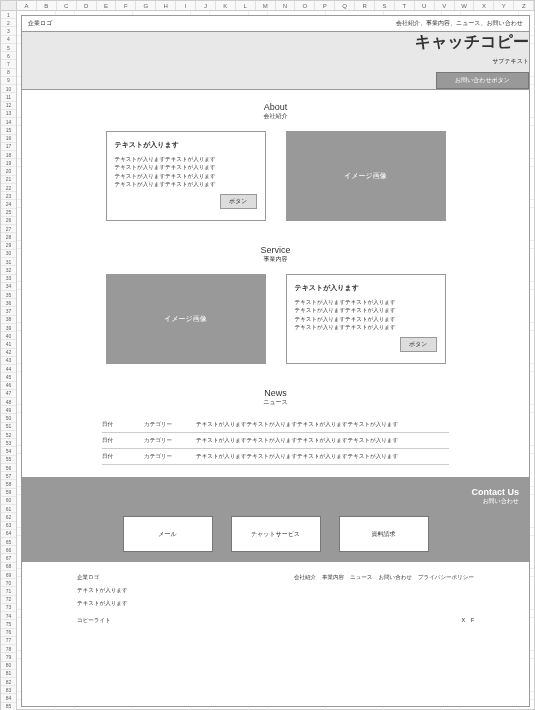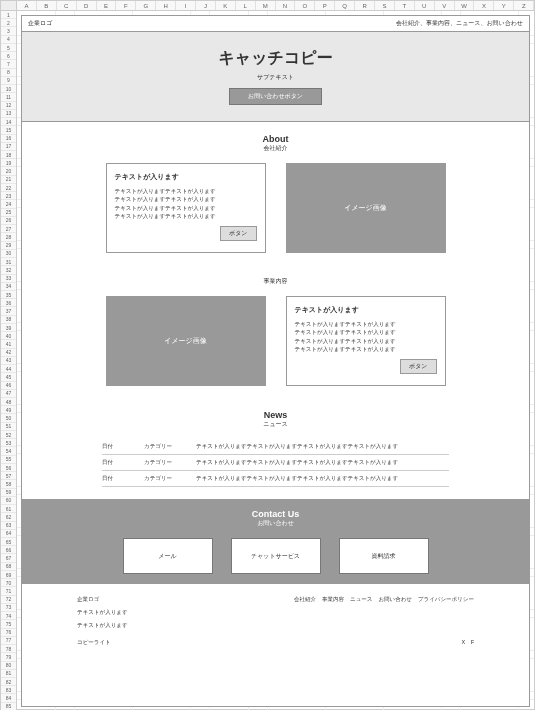--- a/index.html
+++ b/index.html
@@ -7,39 +7,39 @@
 .sheet{position:relative;width:535px;height:710px;border:1px solid #ccc}
 .colhdr{display:flex;height:10px;border-bottom:1px solid #ccc;background:#f8f8f8}
 .colhdr .rowcorner{width:16px;border-right:1px solid #ccc;background:#eee}
 .colhdr .c{flex:1;text-align:center;font-size:6px;color:#666;border-right:1px solid #e0e0e0;line-height:10px}
 .body{display:flex;height:700px}
 .rowhdr{width:16px;background:#f8f8f8;border-right:1px solid #ccc;display:flex;flex-direction:column}
 .rowhdr .r{flex:1;text-align:center;font-size:5px;color:#666;border-bottom:1px solid #e8e8e8;display:flex;align-items:center;justify-content:center}
 .grid{flex:1;position:relative;background:repeating-linear-gradient(to right,transparent,transparent 18.8px,#eee 18.8px,#eee 19.3px),repeating-linear-gradient(to bottom,transparent,transparent 7.8px,#eee 7.8px,#eee 8.2px)}
 .page{position:absolute;left:4px;top:4px;right:4px;bottom:4px;background:#fff;border:1px solid #999}
 .topbar{display:flex;justify-content:space-between;padding:3px 6px;border-bottom:1px solid #999;font-size:6px}
-.hero{background:#e8e8e8;border-bottom:1px solid #999;padding:16px;text-align:center}
+.hero{background:#e8e8e8;border-bottom:1px solid #999;padding:0;text-align:right}
 .hero h1{font-size:16px;font-weight:bold;margin-bottom:4px}
 .hero .sub{font-size:6px;margin-bottom:6px}
 .hero .btn{display:inline-block;background:#999;color:#fff;padding:3px 18px;font-size:6px;border:1px solid #777}
 .sec{padding:12px 50px;text-align:center}
-.sec h2{font-size:9px;font-weight:bold}
+.sec h2{font-size:9px;font-weight:normal}
 .sec .jp{font-size:6px;margin-bottom:10px}
 .row2{display:flex;gap:20px;justify-content:center}
 .txtbox{width:160px;border:1px solid #999;padding:8px;text-align:left}
 .txtbox .ttl{font-size:7px;font-weight:bold;margin-bottom:5px}
 .txtbox .body-t{font-size:5.5px;line-height:1.5;margin-bottom:6px}
 .txtbox .sbtn{float:right;background:#ddd;border:1px solid #999;padding:2px 8px;font-size:6px}
 .imgbox{width:160px;height:90px;background:#999;color:#fff;display:flex;align-items:center;justify-content:center;font-size:7px}
 .newslist{padding:0 30px}
 .newsrow{display:flex;gap:12px;border-bottom:1px solid #ccc;padding:4px 0;font-size:5.5px;text-align:left}
 .newsrow .d{width:30px}
 .newsrow .cat{width:40px}
 .newsrow .tx{flex:1}
-.contact{background:#999;padding:10px;text-align:center;color:#fff}
+.contact{background:#999;padding:10px;text-align:right;color:#fff}
 .contact h2{font-size:9px;color:#fff}
 .contact .jp{font-size:6px;margin-bottom:10px;color:#fff}
 .cboxes{display:flex;gap:18px;justify-content:center}
 .cbox{background:#fff;color:#333;width:90px;height:36px;display:flex;align-items:center;justify-content:center;font-size:6px;border:1px solid #777}
 .footer{padding:12px 55px;font-size:5.5px}
 .frow{display:flex;justify-content:space-between;margin-bottom:6px}
 .flinks{display:flex;gap:6px}
 .ftxt{margin-bottom:6px}
 .copyrow{display:flex;justify-content:space-between;font-size:5.5px}
 </style>
@@ -164,20 +164,21 @@
 テキストが入りますテキストが入ります
 テキストが入りますテキストが入ります</div>
               <div class="sbtn">ボタン</div>
               <div style="clear:both"></div>
             </div>
             <div class="imgbox">イメージ画像</div>
           </div>
         </div>
 
         <div class="sec">
+          <h2>Service</h2>
           <div class="jp">事業内容</div>
           <div class="row2">
             <div class="imgbox">イメージ画像</div>
             <div class="txtbox">
               <div class="ttl">テキストが入ります</div>
               <div class="body-t" style="white-space:pre-line">テキストが入りますテキストが入ります
 テキストが入りますテキストが入ります
 テキストが入りますテキストが入ります
 テキストが入りますテキストが入ります</div>
               <div class="sbtn">ボタン</div>

